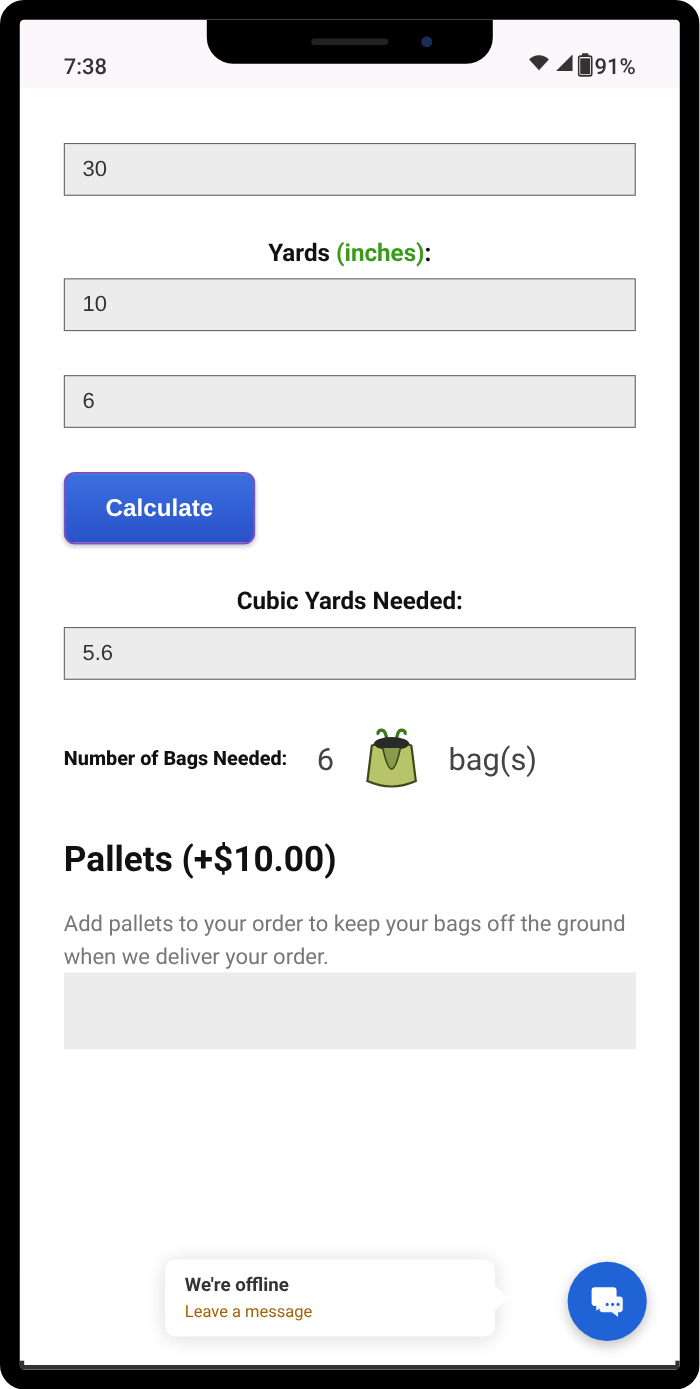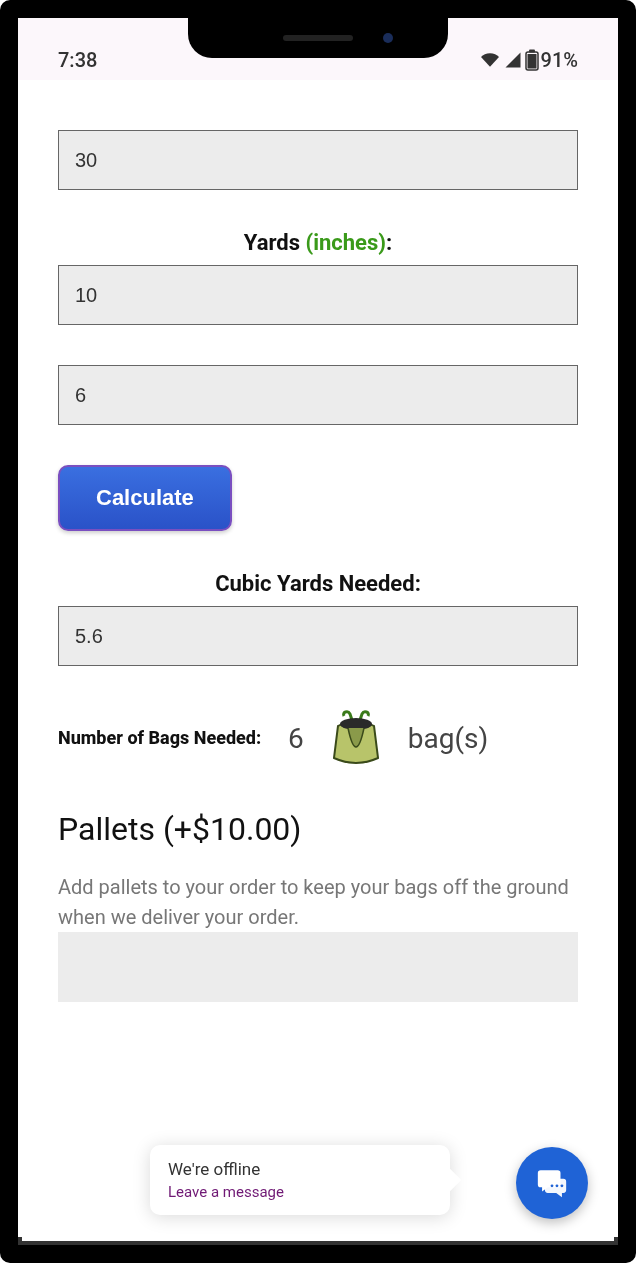--- a/index.html
+++ b/index.html
@@ -8,21 +8,21 @@
     background: #fff;
     display: flex;
     justify-content: center;
   }
   .phone-frame {
     width: 636px;
     height: 1263px;
     background: #fff;
     position: relative;
     border: 18px solid #000;
-    border-radius: 10px;
+    border-radius: 22px;
     overflow: hidden;
     box-shadow: inset 0 0 0 4px #333;
   }
   .notch {
     position: absolute;
     top: 0;
     left: 50%;
     transform: translateX(-50%);
     width: 260px;
     height: 40px;
@@ -45,40 +45,40 @@
   .status-bar {
     padding: 30px 40px 8px 40px;
     background: #fcf7fb;
     display: flex;
     justify-content: space-between;
     align-items: center;
     font-size: 20px;
     font-weight: 500;
     color: #333;
   }
-  .status-right { display:flex; align-items:center; gap:2px; }
+  .status-right { display:flex; gap:2px; }
   .content {
     padding: 50px 40px 0 40px;
     background: #fff;
     height: calc(100% - 70px);
     overflow: hidden;
   }
   .form-group { margin-bottom: 40px; }
   .form-label {
     display:block;
     text-align:center;
     font-weight:700;
     font-size:22px;
     color:#111;
     margin-bottom:10px;
   }
   .form-label .inches { color:#3a9a1a; }
   .form-input {
     width:100%;
-    height:60px;
+    height:48px;
     background:#ececec;
     border:1px solid #666;
     padding: 0 16px;
     font-size:20px;
     color:#333;
   }
   .calc-btn {
     display:inline-block;
     padding: 18px 36px;
     font-size:22px;
@@ -113,21 +113,21 @@
     width:64px; height:64px;
     flex-shrink:0;
   }
   .bag-unit {
     font-size:28px;
     color:#444;
     text-align:center;
   }
   .pallets-heading {
     font-size:32px;
-    font-weight:400;
+    font-weight:700;
     color:#111;
     margin-bottom: 24px;
   }
   .pallets-desc {
     font-size:20px;
     color:#777;
     line-height:1.5;
   }
   .pallets-box {
     width:100%;
@@ -138,22 +138,22 @@
     position:absolute;
     bottom: 30px;
     left: 50%;
     transform: translateX(-56%);
     width: 300px;
     background:#fff;
     border-radius:10px;
     padding: 14px 18px;
     box-shadow: 0 2px 18px rgba(0,0,0,0.15);
   }
-  .chat-title { font-size:17px; font-weight:400; color:#333; }
-  .chat-sub { font-size:15px; color:#701a75; margin-top:4px; }
+  .chat-title { font-size:17px; font-weight:700; color:#333; }
+  .chat-sub { font-size:15px; color:#a16207; margin-top:4px; }
   .chat-tail {
     position:absolute;
     right:-8px; top:50%;
     transform: translateY(-50%) rotate(45deg);
     width:16px; height:16px; background:#fff;
   }
   .chat-fab {
     position:absolute;
     bottom: 26px;
     right: 30px;

